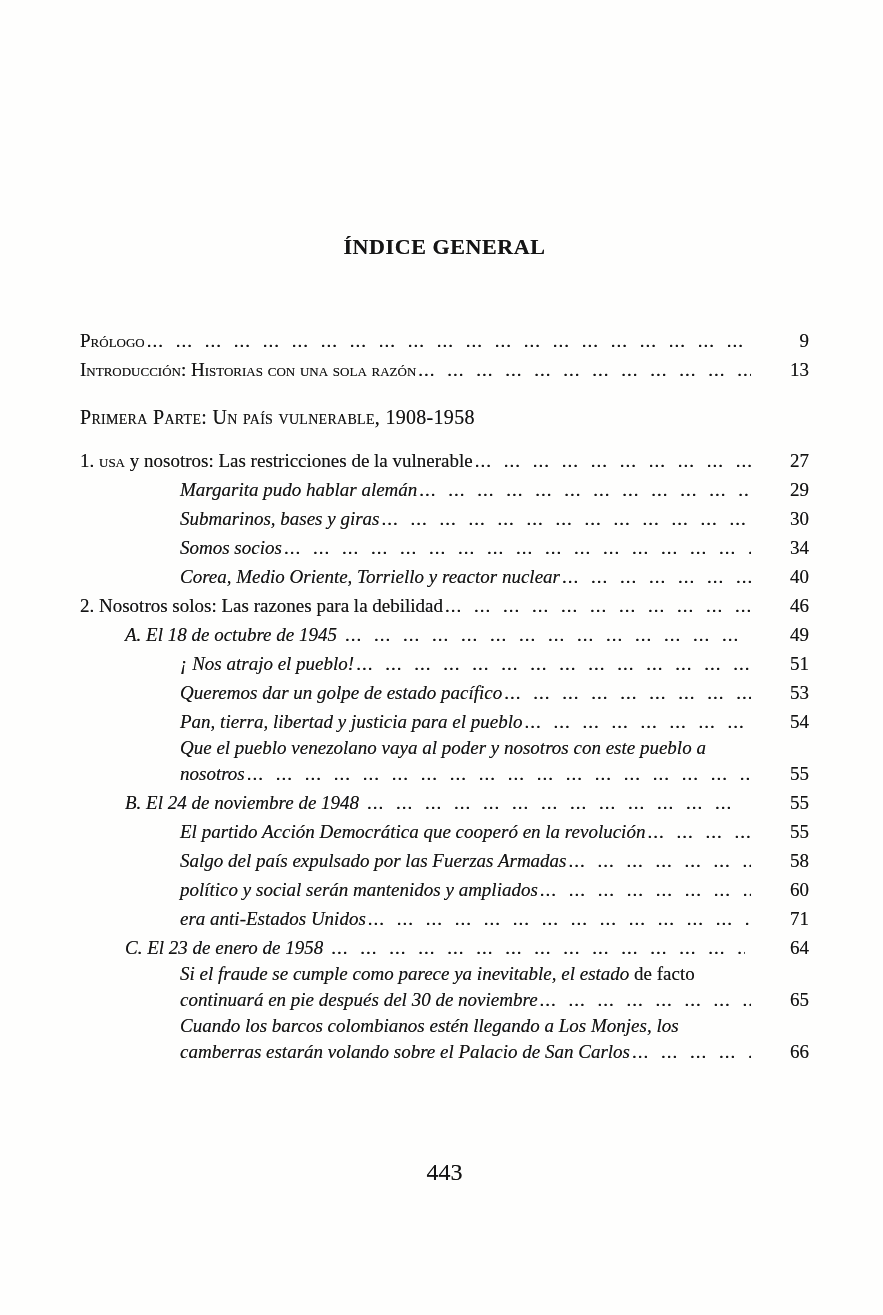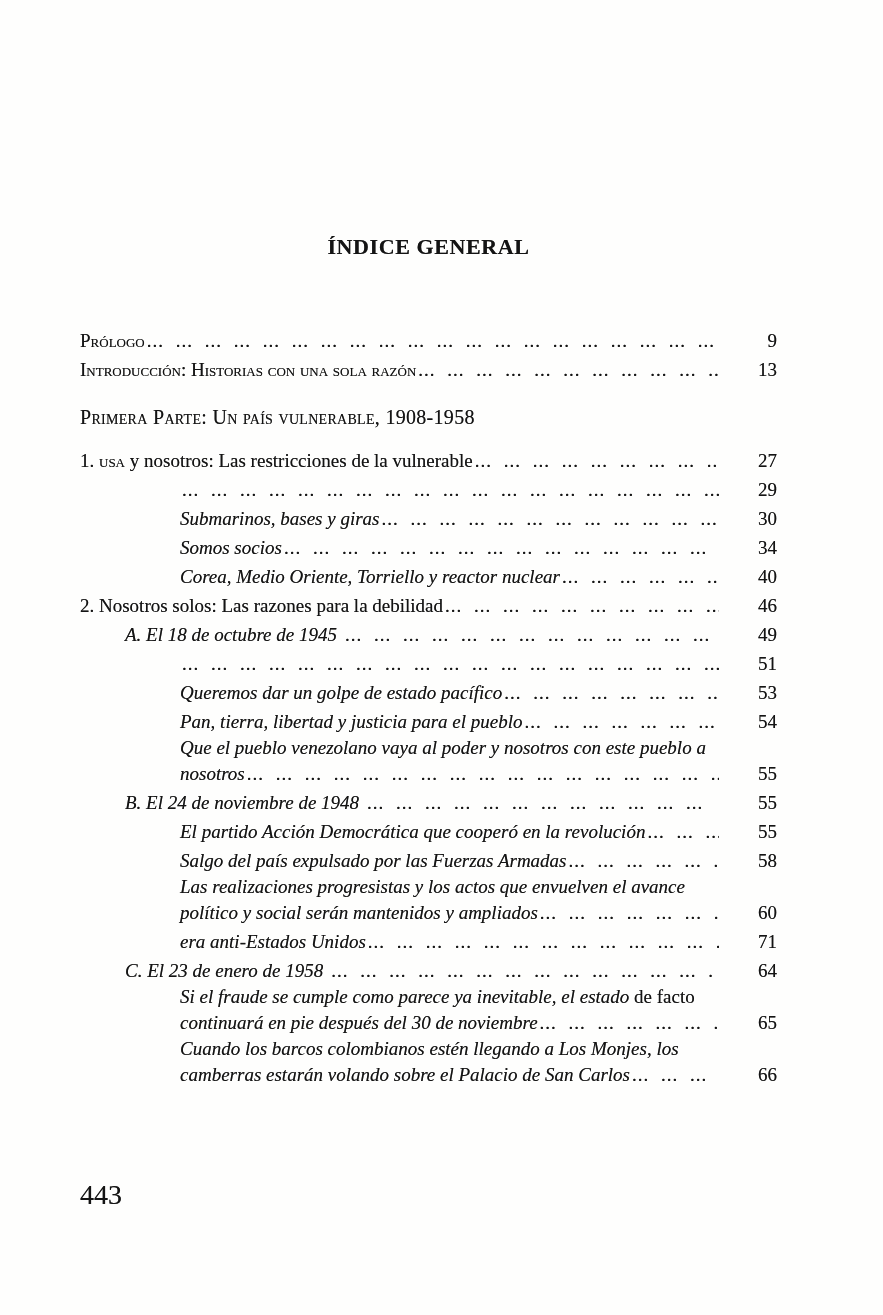--- a/index.html
+++ b/index.html
@@ -12,21 +12,21 @@
     width: 883px;
     height: 1315px;
     background: #fefefd;
     color: #141414;
     font-family: "Liberation Serif", serif;
     font-size: 19px;
     overflow: hidden;
     text-shadow: 0 0 0.4px rgba(0,0,0,0.55); 
   }
   .content {
-    padding: 0 106px 0 80px; 
+    padding: 0 74px 0 80px; 
   }
   .title {
     margin: 234px 0 0 0;
     text-align: center;
     font-size: 22px;
     font-weight: bold;
     letter-spacing: 0.6px;
     line-height: 26px;
   }
   .toc-root {
@@ -68,22 +68,22 @@
     word-spacing: 6px;
   }
   .pagenum {
     flex: 0 0 auto;
     width: 46px;
     margin-left: 12px;
     text-align: right;
   }
   .folio {
     margin-top: 94px;
-    text-align: left;
-    font-size: 28px;
+    text-align: center;
+    font-size: 24px;
     line-height: 24px;
   }
 </style>
 </head>
 <body>
 
 <div class="page">
   <div class="content">
     <div class="title">ÍNDICE GENERAL</div>
     <div class="toc-root" id="toc-root">
@@ -100,20 +100,21 @@
           </div>
         </div>
         <div class="part-heading">Primera Parte: Un país vulnerable, 1908-1958</div>
         <div class="rows">
           <div class="row indent-0">
             <span class="label"><span class="ro">1. </span><span class="sc">usa</span><span class="ro"> y nosotros: Las restricciones de la vulnerable</span></span>
             <span class="dots">... ... ... ... ... ... ... ... ... ... ... ... ... ... ... ... ... ... ... ... ... ... ... ... ... ... ... ... ... ... ... ... ... ... ... ... ... ... ... ... </span>
             <span class="pagenum">27</span>
           </div>
           <div class="row indent-2">
+            <span class="label"><span class="it">Margarita pudo hablar alemán</span></span>
             <span class="dots">... ... ... ... ... ... ... ... ... ... ... ... ... ... ... ... ... ... ... ... ... ... ... ... ... ... ... ... ... ... ... ... ... ... ... ... ... ... ... ... </span>
             <span class="pagenum">29</span>
           </div>
           <div class="row indent-2">
             <span class="label"><span class="it">Submarinos, bases y giras</span></span>
             <span class="dots">... ... ... ... ... ... ... ... ... ... ... ... ... ... ... ... ... ... ... ... ... ... ... ... ... ... ... ... ... ... ... ... ... ... ... ... ... ... ... ... </span>
             <span class="pagenum">30</span>
           </div>
           <div class="row indent-2">
             <span class="label"><span class="it">Somos socios</span></span>
@@ -129,20 +130,21 @@
             <span class="label"><span class="ro">2. Nosotros solos: Las razones para la debilidad</span></span>
             <span class="dots">... ... ... ... ... ... ... ... ... ... ... ... ... ... ... ... ... ... ... ... ... ... ... ... ... ... ... ... ... ... ... ... ... ... ... ... ... ... ... ... </span>
             <span class="pagenum">46</span>
           </div>
           <div class="row indent-1">
             <span class="label"><span class="it">A. El 18 de octubre de 1945</span></span>
             <span class="dots">... ... ... ... ... ... ... ... ... ... ... ... ... ... ... ... ... ... ... ... ... ... ... ... ... ... ... ... ... ... ... ... ... ... ... ... ... ... ... ... </span>
             <span class="pagenum">49</span>
           </div>
           <div class="row indent-2">
+            <span class="label"><span class="it">¡ Nos atrajo el pueblo!</span></span>
             <span class="dots">... ... ... ... ... ... ... ... ... ... ... ... ... ... ... ... ... ... ... ... ... ... ... ... ... ... ... ... ... ... ... ... ... ... ... ... ... ... ... ... </span>
             <span class="pagenum">51</span>
           </div>
           <div class="row indent-2">
             <span class="label"><span class="it">Queremos dar un golpe de estado pacífico</span></span>
             <span class="dots">... ... ... ... ... ... ... ... ... ... ... ... ... ... ... ... ... ... ... ... ... ... ... ... ... ... ... ... ... ... ... ... ... ... ... ... ... ... ... ... </span>
             <span class="pagenum">53</span>
           </div>
           <div class="row indent-2">
             <span class="label"><span class="it">Pan, tierra, libertad y justicia para el pueblo</span></span>
@@ -164,23 +166,20 @@
           </div>
           <div class="row indent-2">
             <span class="label"><span class="it">El partido Acción Democrática que cooperó en la revolución </span></span>
             <span class="dots">... ... ... ... ... ... ... ... ... ... ... ... ... ... ... ... ... ... ... ... ... ... ... ... ... ... ... ... ... ... ... ... ... ... ... ... ... ... ... ... </span>
             <span class="pagenum">55</span>
           </div>
           <div class="row indent-2">
             <span class="label"><span class="it">Salgo del país expulsado por las Fuerzas Armadas</span></span>
             <span class="dots">... ... ... ... ... ... ... ... ... ... ... ... ... ... ... ... ... ... ... ... ... ... ... ... ... ... ... ... ... ... ... ... ... ... ... ... ... ... ... ... </span>
             <span class="pagenum">58</span>
-          </div>
-          <div class="row indent-2 wrap-first">
-            <span class="label"><span class="it">Las realizaciones progresistas y los actos que envuelven el avance</span></span>
           </div>
           <div class="row indent-2">
             <span class="label"><span class="it">político y social serán mantenidos y ampliados</span></span>
             <span class="dots">... ... ... ... ... ... ... ... ... ... ... ... ... ... ... ... ... ... ... ... ... ... ... ... ... ... ... ... ... ... ... ... ... ... ... ... ... ... ... ... </span>
             <span class="pagenum">60</span>
           </div>
           <div class="row indent-2">
             <span class="label"><span class="it">era anti-Estados Unidos </span></span>
             <span class="dots">... ... ... ... ... ... ... ... ... ... ... ... ... ... ... ... ... ... ... ... ... ... ... ... ... ... ... ... ... ... ... ... ... ... ... ... ... ... ... ... </span>
             <span class="pagenum">71</span>

